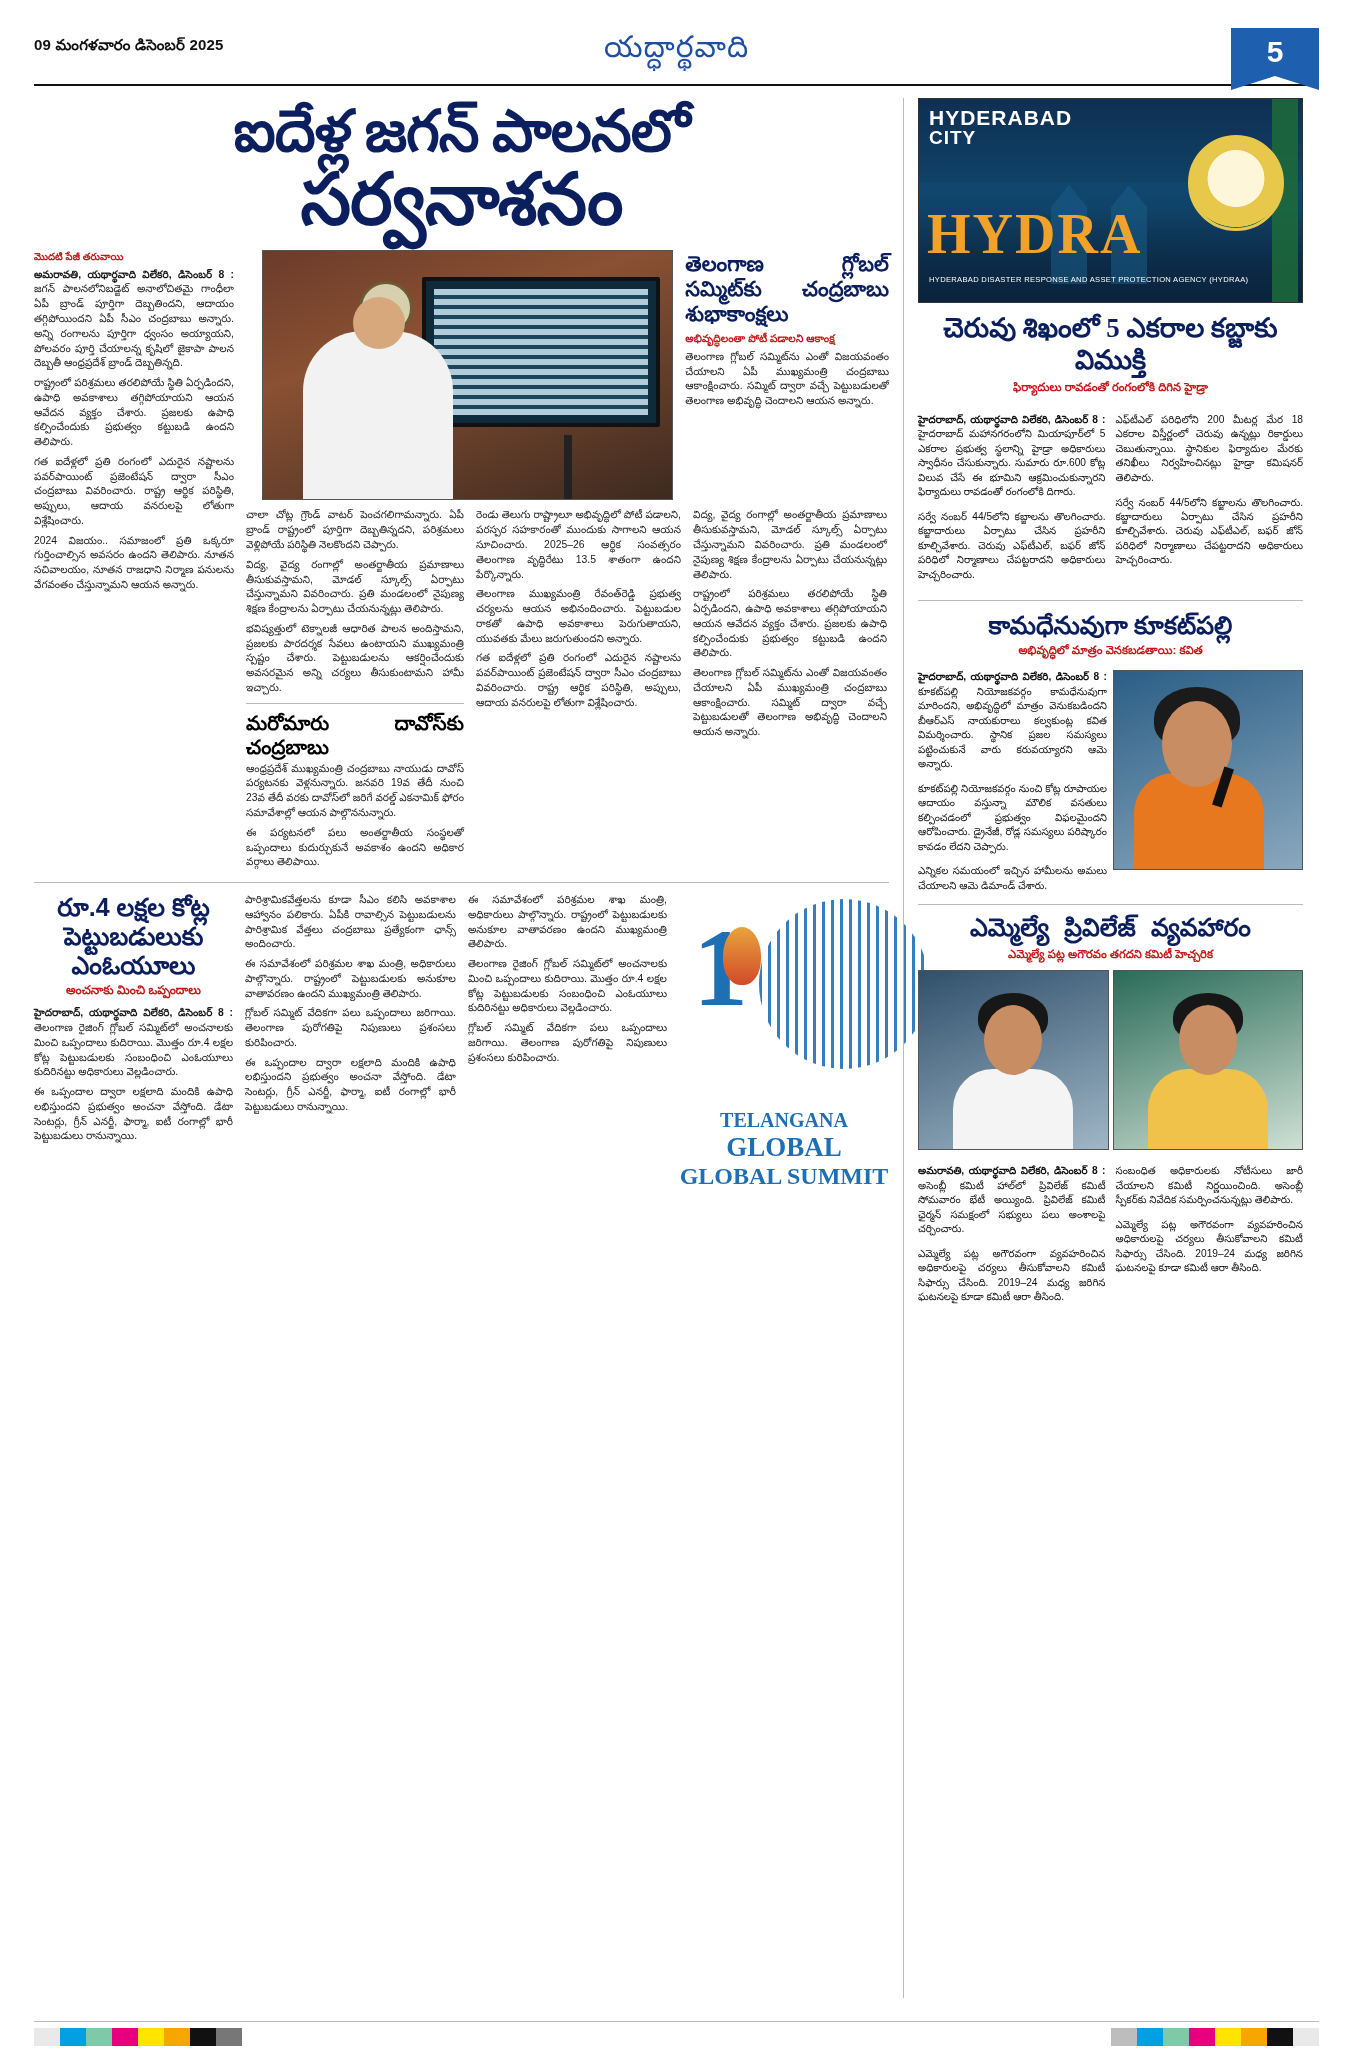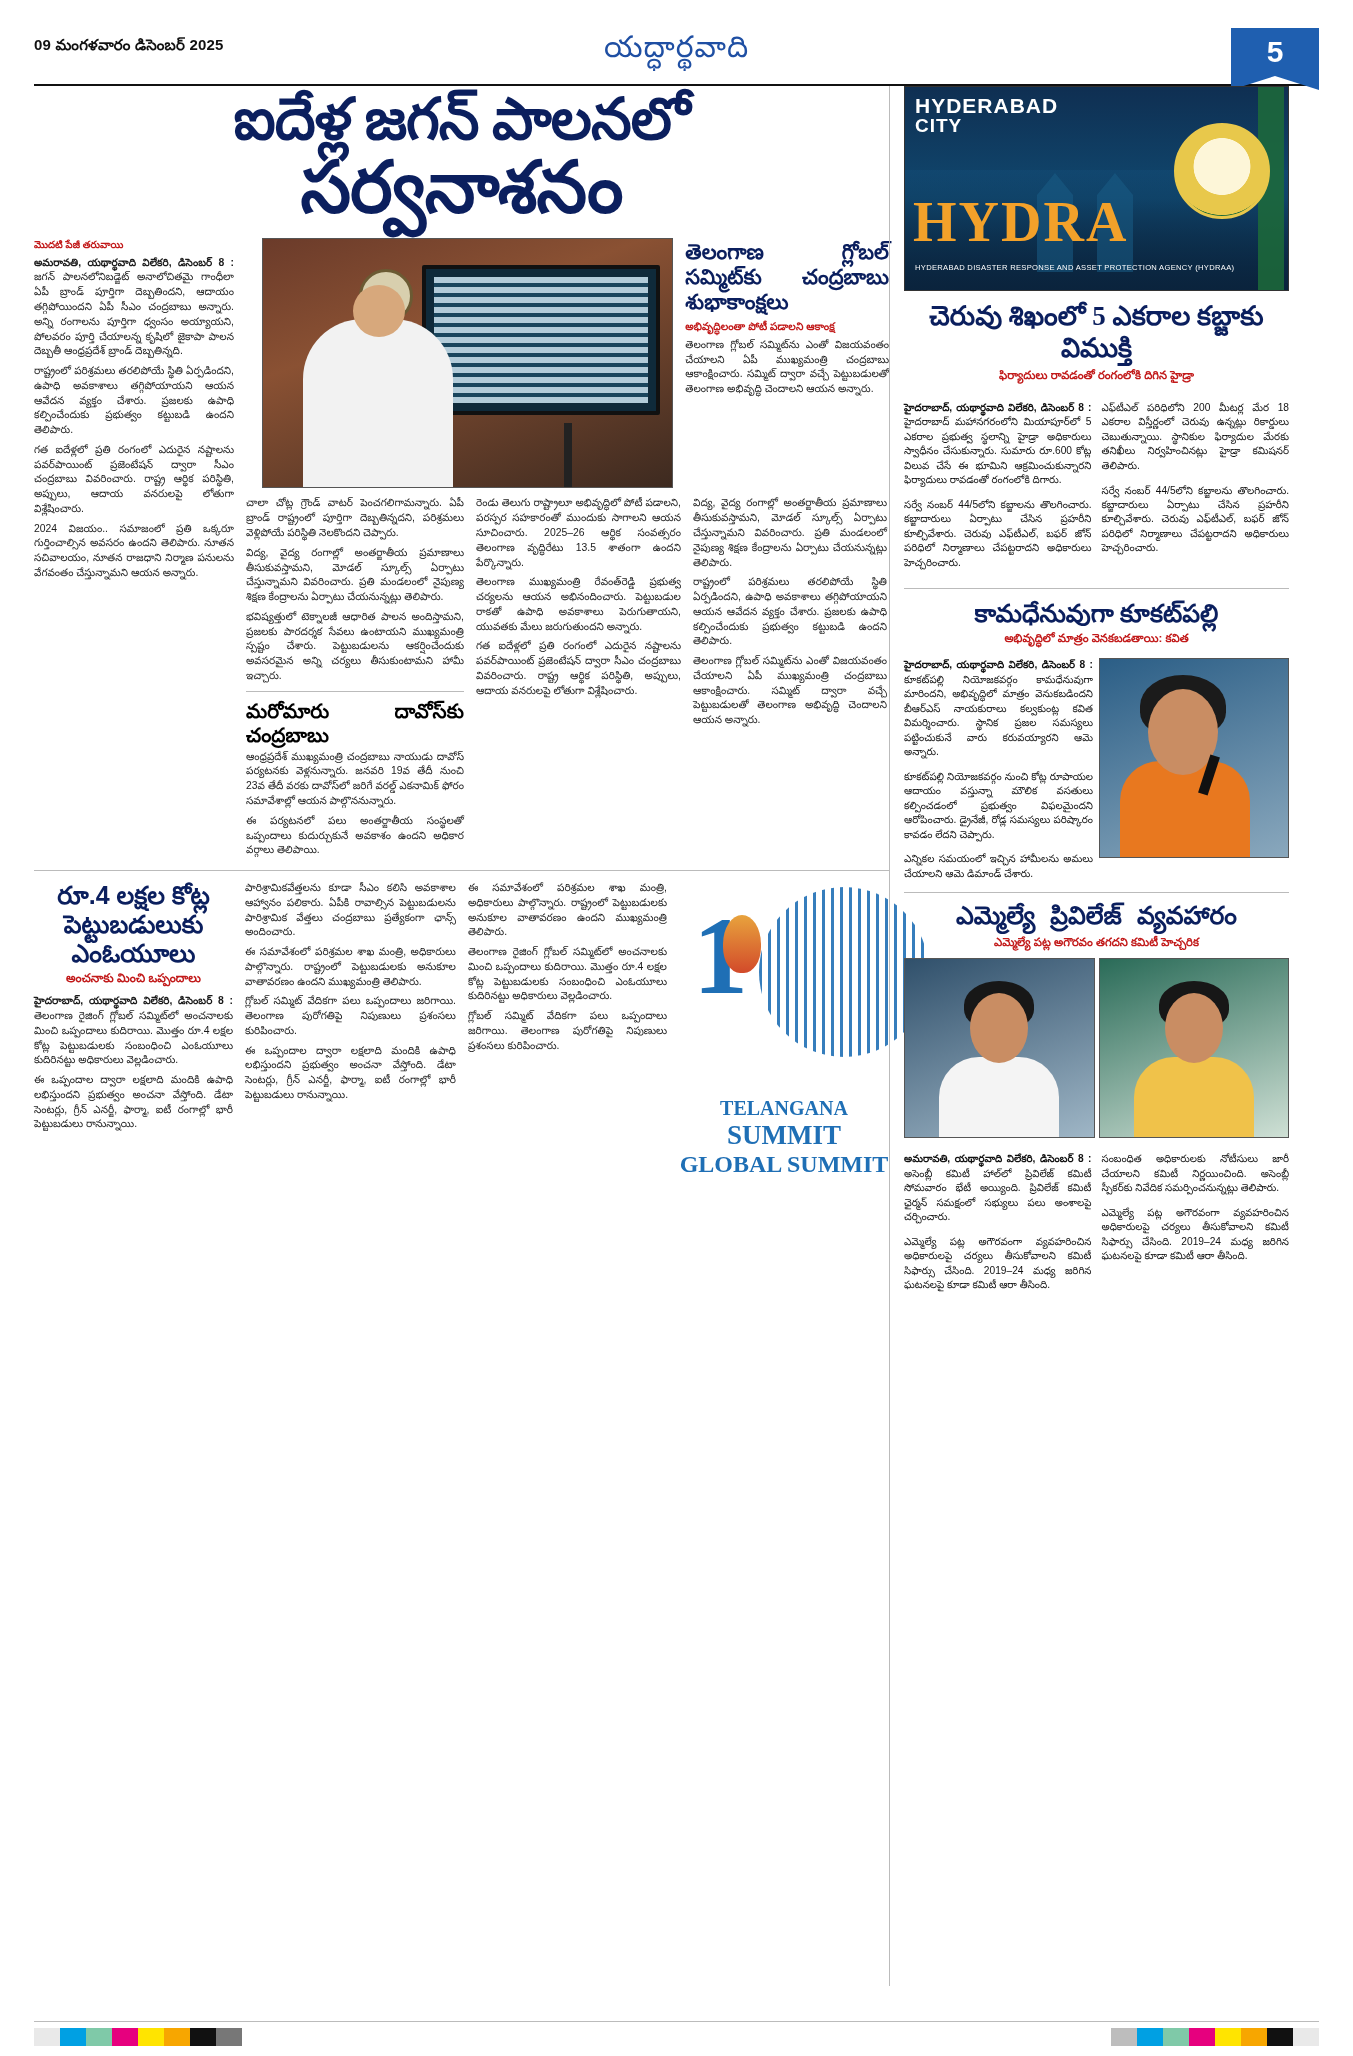--- a/index.html
+++ b/index.html
@@ -44,22 +44,22 @@
   }
   .pagenum-wrap:after{
     content:""; position:absolute; left:0; bottom:-14px;
     border-left:44px solid #1f5fb0; border-right:44px solid #1f5fb0;
     border-bottom:14px solid transparent;
   }
 
   
   .body-grid {
     display:flex;
-    gap:0;
-    margin-top:0;
+    gap:14px;
+    margin-top:12px;
     height:1900px;
   }
   .left-zone { width:855px; position:relative; }
   .right-zone { width:400px; border-left:1px solid #bbb; padding-left:14px; position:relative;}
 
   
   .headline {
     font-family:"Liberation Serif", serif;
     color:#0b1f5e;
     font-weight:bold;
@@ -322,21 +322,21 @@
         </div>
 
         <div style="width:210px;">
           <div class="summit-logo">
             <div class="globe"></div>
             <div class="one">1</div>
             <div class="flame"></div>
           </div>
           <div class="summit-text">
             <div class="t1">TELANGANA</div>
-            <div class="t2">SUMMIT</div>
+            <div class="t2">GLOBAL</div>
             <div class="t3">GLOBAL SUMMIT</div>
           </div>
         </div>
       </div>
     </div>
 
     <div class="right-zone">
 
       <div class="hydra-banner">
         <div class="city"></div>

